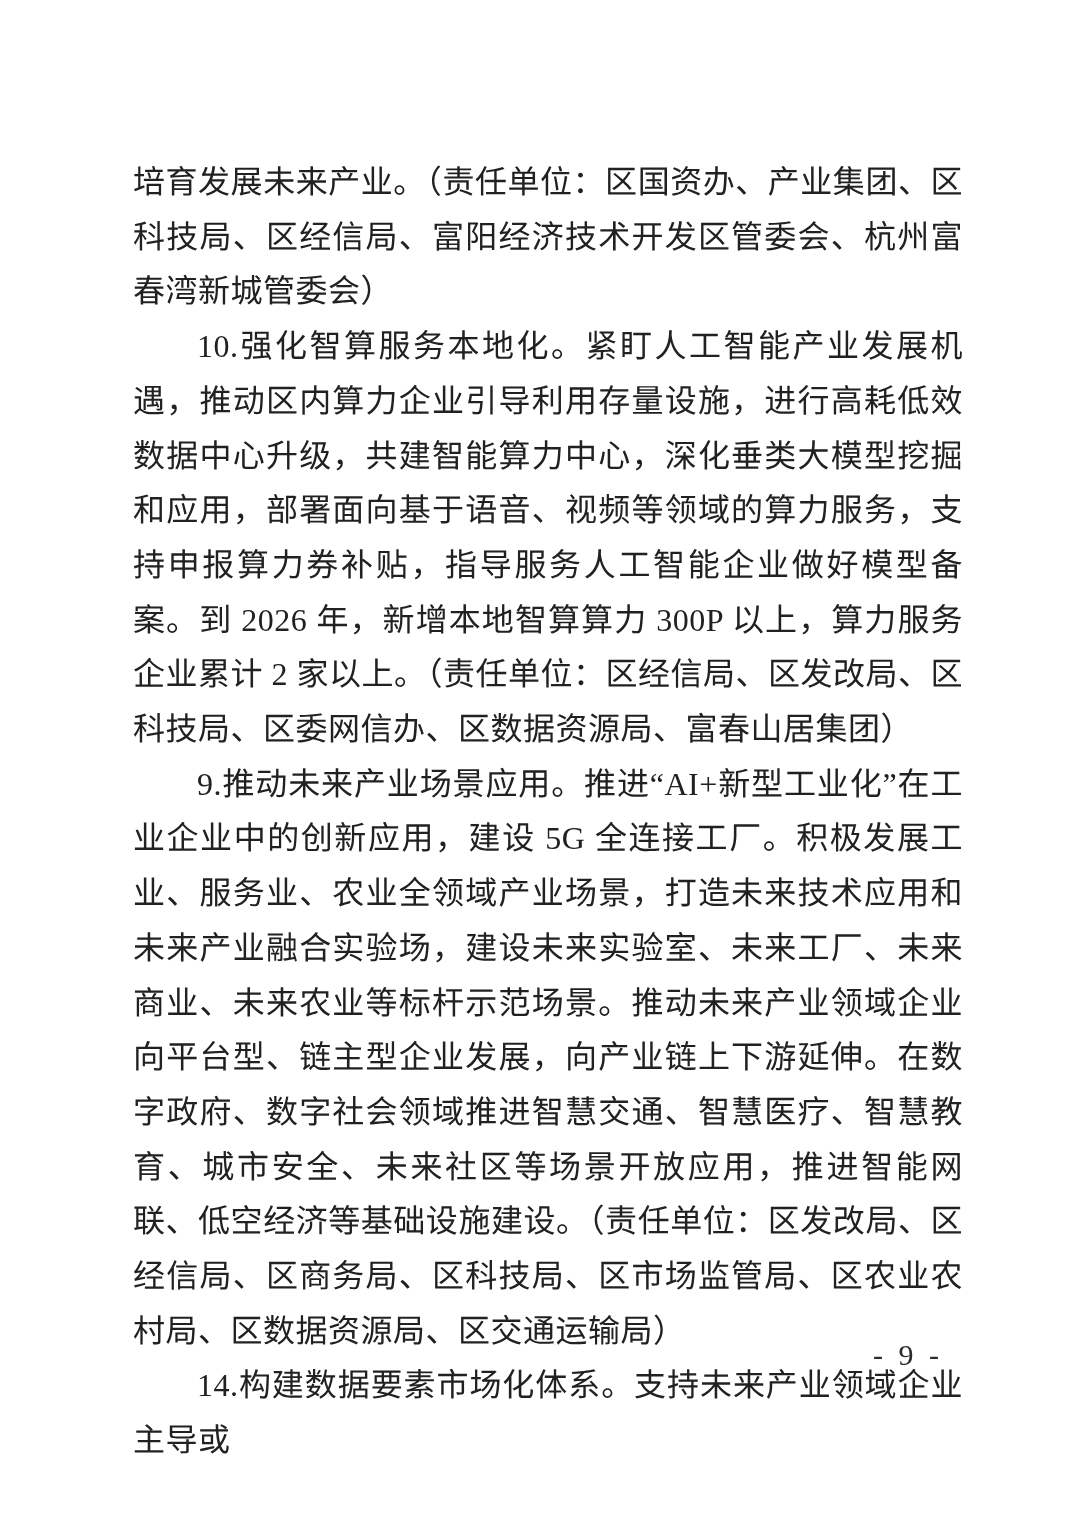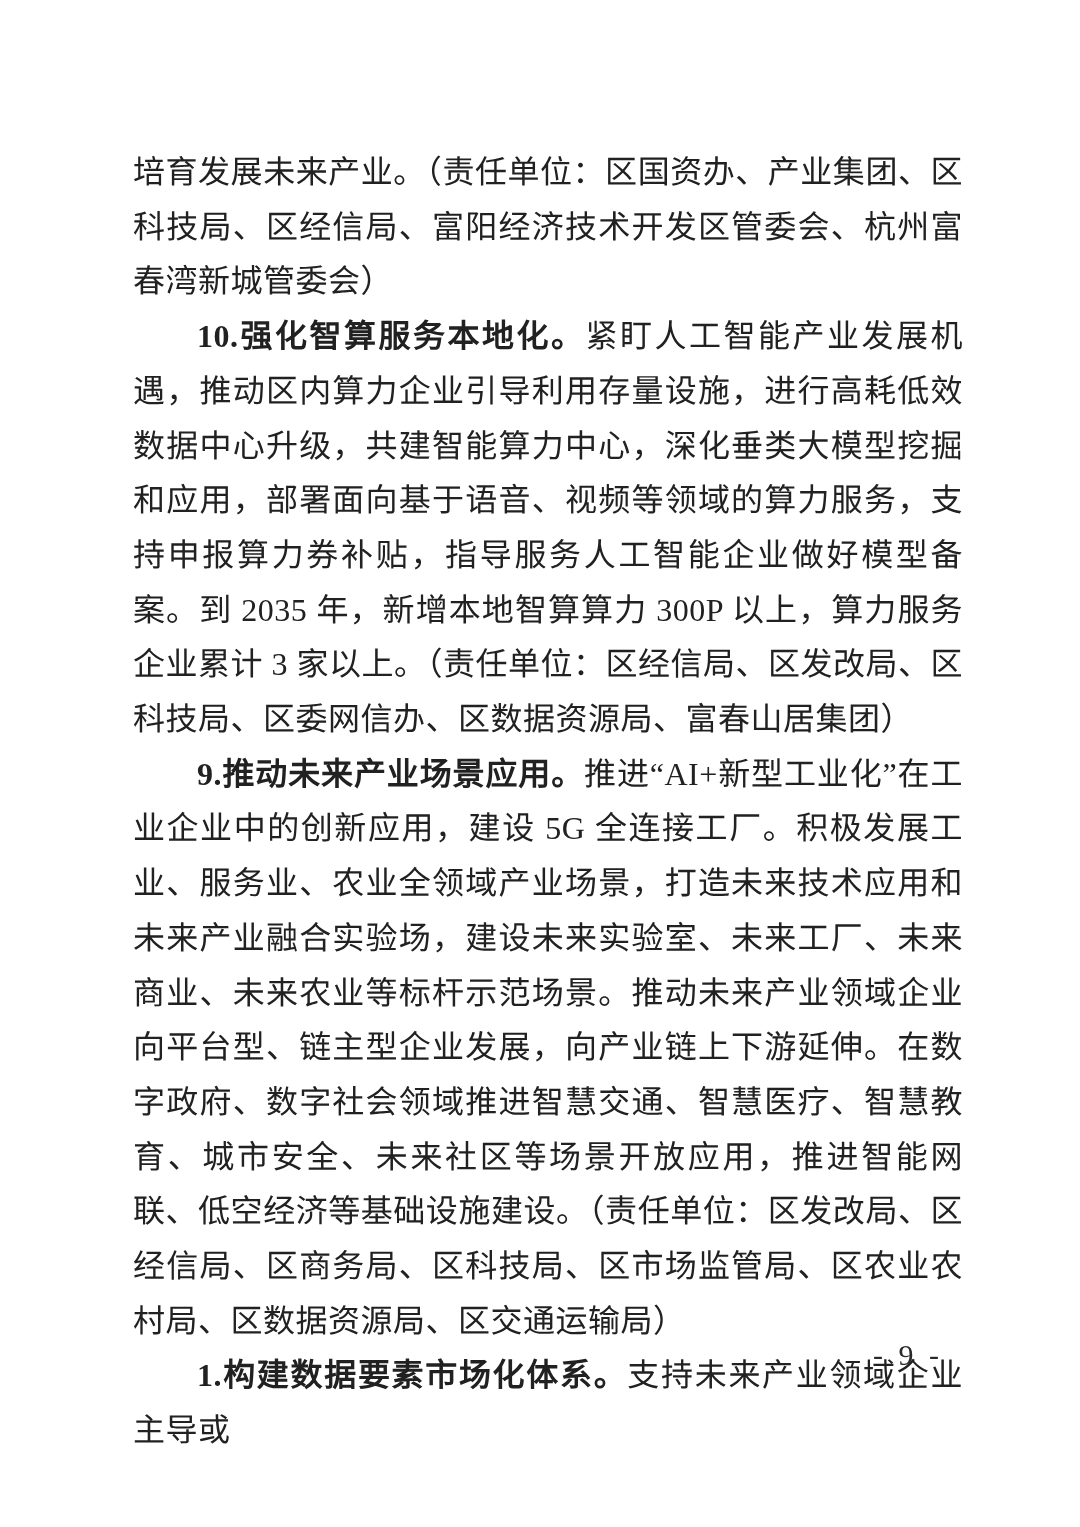--- a/index.html
+++ b/index.html
@@ -12,53 +12,53 @@
     width: 1080px;
     height: 1527px;
     background: #ffffff;
     overflow: hidden;
     font-family: "Liberation Serif", "DejaVu Serif", serif;
     color: #212121;
   }
   .doc-body {
     position: absolute;
     left: 133px;
-    top: 145px;
+    top: 155px;
     width: 830px;
   }
   .para {
     margin: 0;
     padding: 0;
     font-size: 32px;
     line-height: 54.7px;
     text-align: justify;
     letter-spacing: 0.5px;
     word-break: break-all;
   }
   .para.indent {
     text-indent: 64px;
   }
   .run-bold {
-    font-weight: bold;
+    font-weight: normal;
   }
   .page-number {
     position: absolute;
     top: 1338px;
     right: 137px;
     font-size: 30px;
     line-height: 34px;
     color: #2a2a2a;
     letter-spacing: 4px;
     white-space: pre;
   }
 </style>
 </head>
 <body>
 
 <div class="page">
   <div class="doc-body" id="doc-body">
       <p class="para"><span class="run">培育发展未来产业。（责任单位：区国资办、产业集团、区科技局、区经信局、富阳经济技术开发区管委会、杭州富春湾新城管委会）</span></p>
-      <p class="para indent"><span class="run-bold">10.强化智算服务本地化。</span><span class="run">紧盯人工智能产业发展机遇，推动区内算力企业引导利用存量设施，进行高耗低效数据中心升级，共建智能算力中心，深化垂类大模型挖掘和应用，部署面向基于语音、视频等领域的算力服务，支持申报算力券补贴，指导服务人工智能企业做好模型备案。到 2035 年，新增本地智算算力 300P 以上，算力服务企业累计 3 家以上。（责任单位：区经信局、区发改局、区科技局、区委网信办、区数据资源局、富春山居集团）</span></p>
+      <p class="para indent"><span class="run-bold">10.强化智算服务本地化。</span><span class="run">紧盯人工智能产业发展机遇，推动区内算力企业引导利用存量设施，进行高耗低效数据中心升级，共建智能算力中心，深化垂类大模型挖掘和应用，部署面向基于语音、视频等领域的算力服务，支持申报算力券补贴，指导服务人工智能企业做好模型备案。到 2026 年，新增本地智算算力 300P 以上，算力服务企业累计 2 家以上。（责任单位：区经信局、区发改局、区科技局、区委网信办、区数据资源局、富春山居集团）</span></p>
       <p class="para indent"><span class="run-bold">9.推动未来产业场景应用。</span><span class="run">推进“AI+新型工业化”在工业企业中的创新应用，建设 5G 全连接工厂。积极发展工业、服务业、农业全领域产业场景，打造未来技术应用和未来产业融合实验场，建设未来实验室、未来工厂、未来商业、未来农业等标杆示范场景。推动未来产业领域企业向平台型、链主型企业发展，向产业链上下游延伸。在数字政府、数字社会领域推进智慧交通、智慧医疗、智慧教育、城市安全、未来社区等场景开放应用，推进智能网联、低空经济等基础设施建设。（责任单位：区发改局、区经信局、区商务局、区科技局、区市场监管局、区农业农村局、区数据资源局、区交通运输局）</span></p>
-      <p class="para indent"><span class="run-bold">1.构建数据要素市场化体系。</span><span class="run">支持未来产业领域企业主导或</span></p>
+      <p class="para indent"><span class="run-bold">14.构建数据要素市场化体系。</span><span class="run">支持未来产业领域企业主导或</span></p>
     </div>
   <div class="page-number">- 9 -</div>
 </div>
 
 </body></html>

